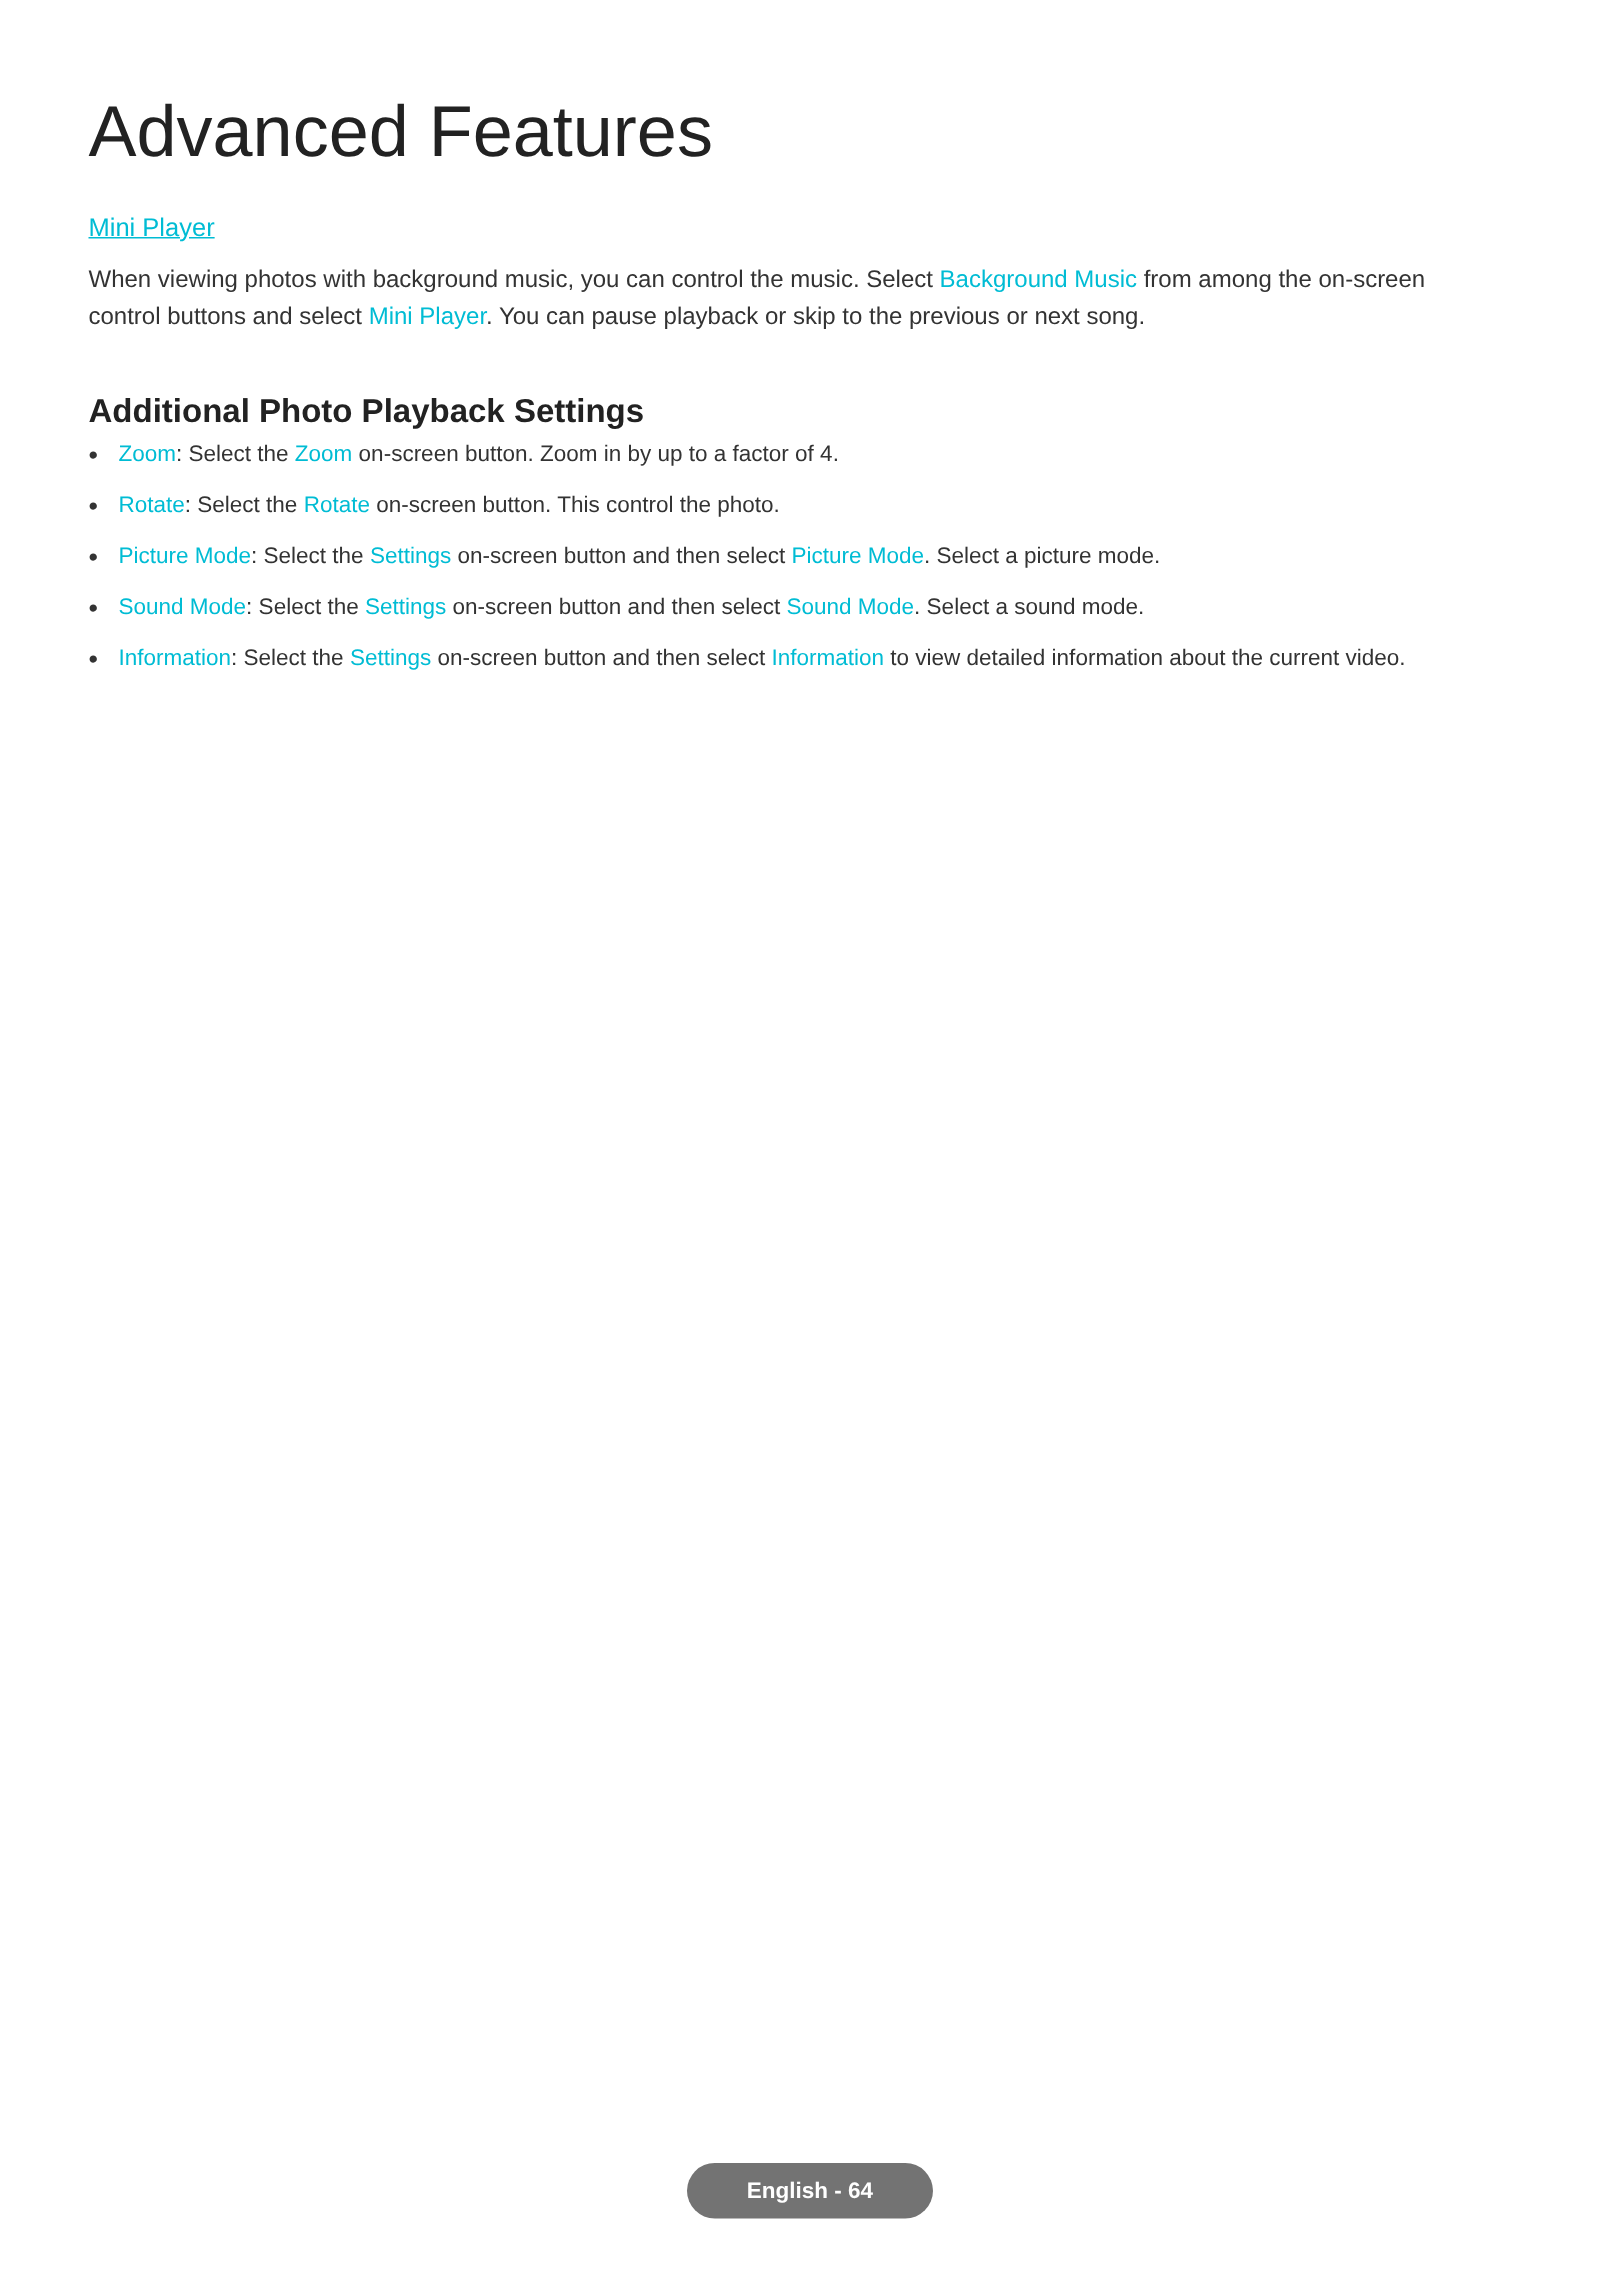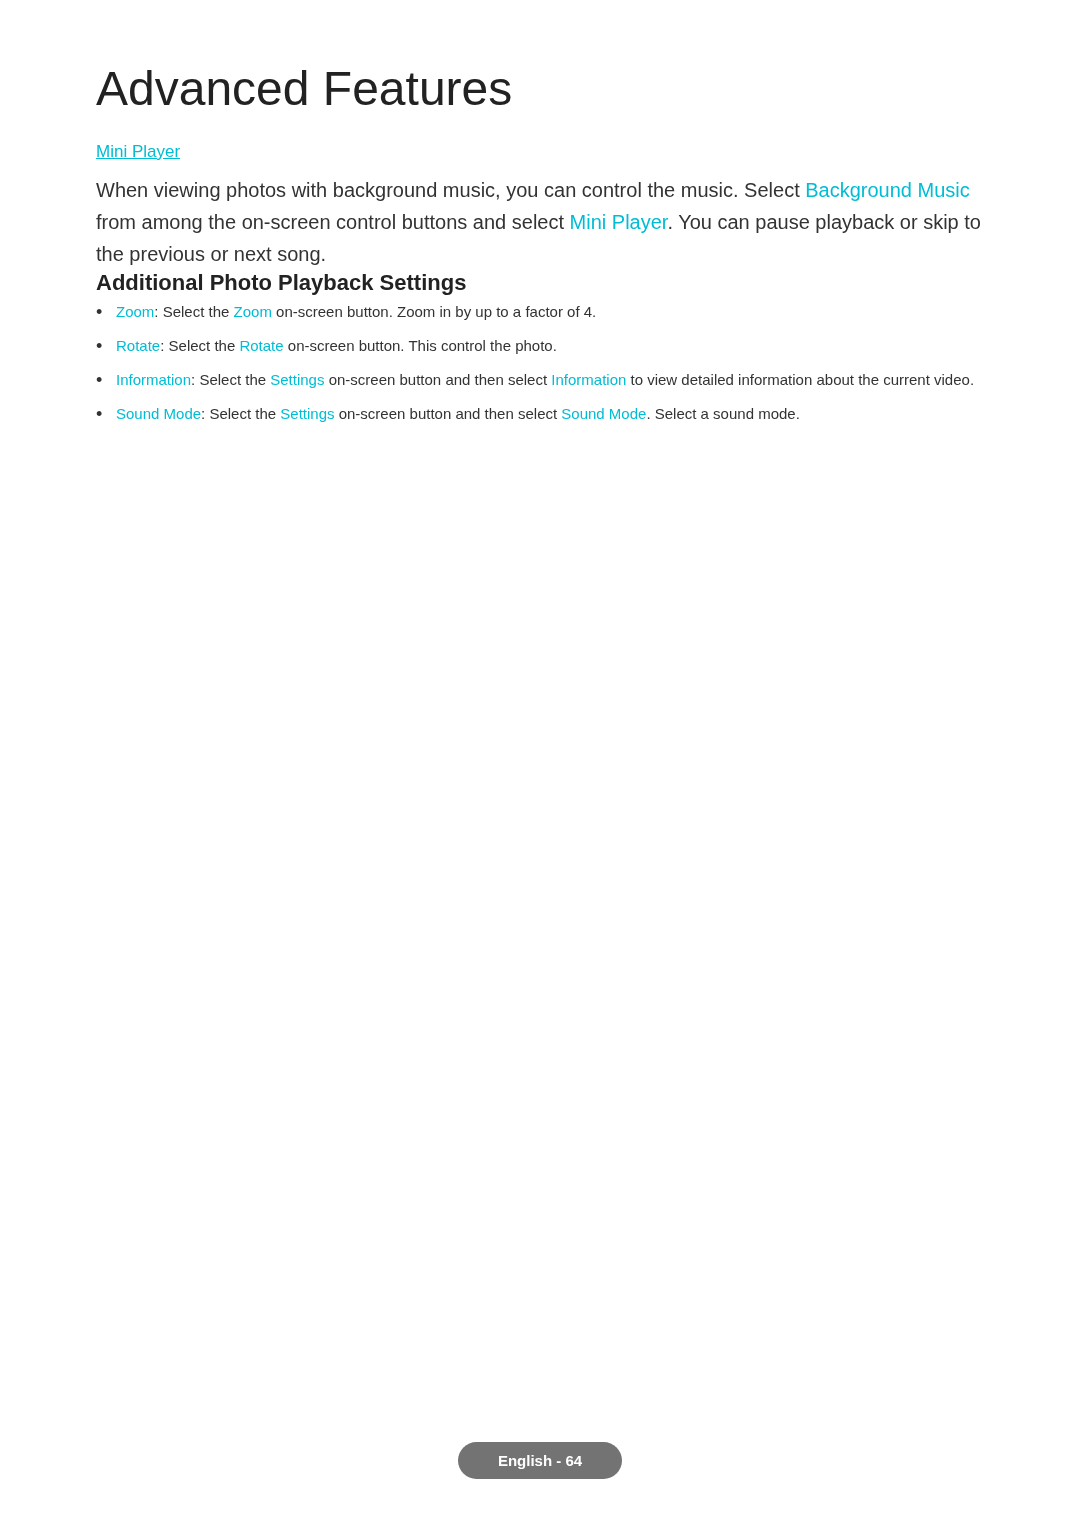--- a/index.html
+++ b/index.html
@@ -11,21 +11,21 @@
     body {
       background: #ffffff;
       font-family: 'Arial', sans-serif;
       width: 1080px;
       min-height: 1519px;
       position: relative;
       color: #222222;
     }
 
     .page-content {
-      padding: 60px 80px 100px 96px;
+      padding: 60px 80px 100px 59px;
       max-width: 1080px;
     }
 
     .page-title {
       font-size: 48px;
       font-weight: 300;
       color: #222222;
       margin-bottom: 24px;
       line-height: 1.2;
     }
@@ -33,23 +33,24 @@
     .mini-player-heading {
       font-size: 17px;
       font-weight: 400;
       color: #00bcd4;
       margin-bottom: 12px;
       text-decoration: underline;
       cursor: pointer;
     }
 
     .intro-text {
-      font-size: 20px;
+      font-size: 16px;
       color: #333333;
       line-height: 1.6;
+      margin-bottom: 36px;
     }
 
     .section-heading {
       font-size: 22px;
       font-weight: 700;
       color: #222222;
       margin-bottom: 4px;
     }
 
     .bullet-list {
@@ -115,24 +116,27 @@
   <h2 class="section-heading">Additional Photo Playback Settings</h2>
 
   <ul class="bullet-list">
     <li>
       <span class="link-cyan">Zoom</span><span>: Select the </span><span class="link-cyan">Zoom</span><span> on-screen button. Zoom in by up to a factor of 4.</span>
     </li>
     <li>
       <span class="link-cyan">Rotate</span><span>: Select the </span><span class="link-cyan">Rotate</span><span> on-screen button. This control the photo.</span>
     </li>
     <li>
-      <span class="link-cyan">Information</span><span>: Select the </span><span class="link-cyan">Settings</span><span> on-screen button and then select </span><span class="link-cyan">Information</span><span> to view detailed information about the current video.</span>
+      <span class="link-cyan">Picture Mode</span><span>: Select the </span><span class="link-cyan">Settings</span><span> on-screen button and then select </span><span class="link-cyan">Picture Mode</span><span>. Select a picture mode.</span>
     </li>
     <li>
       <span class="link-cyan">Sound Mode</span><span>: Select the </span><span class="link-cyan">Settings</span><span> on-screen button and then select </span><span class="link-cyan">Sound Mode</span><span>. Select a sound mode.</span>
+    </li>
+    <li>
+      <span class="link-cyan">Information</span><span>: Select the </span><span class="link-cyan">Settings</span><span> on-screen button and then select </span><span class="link-cyan">Information</span><span> to view detailed information about the current video.</span>
     </li>
   </ul>
 
 </div>
 
 <div class="footer">
   <div class="footer-badge">English - 64</div>
 </div>
 
 </body></html>

